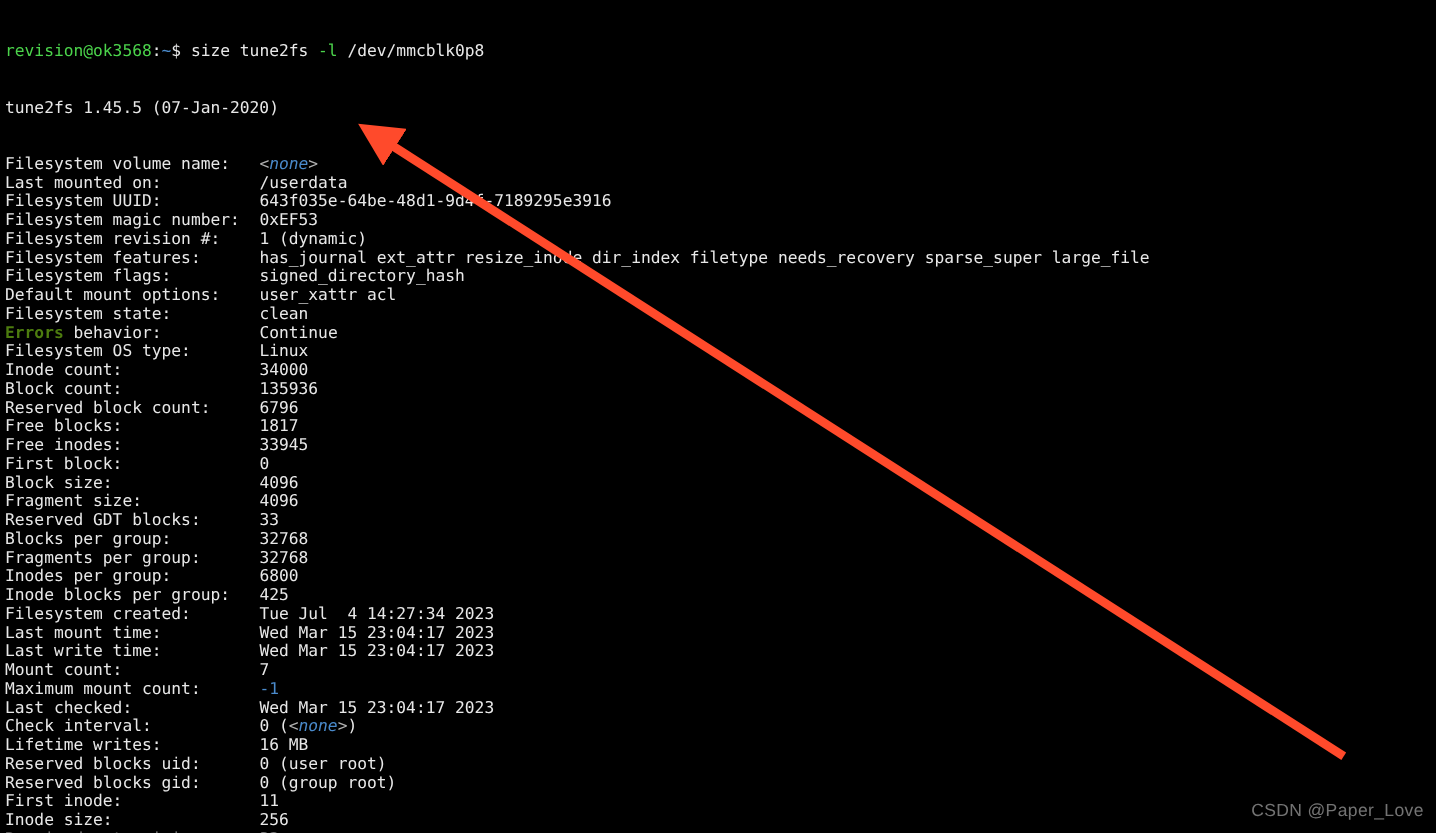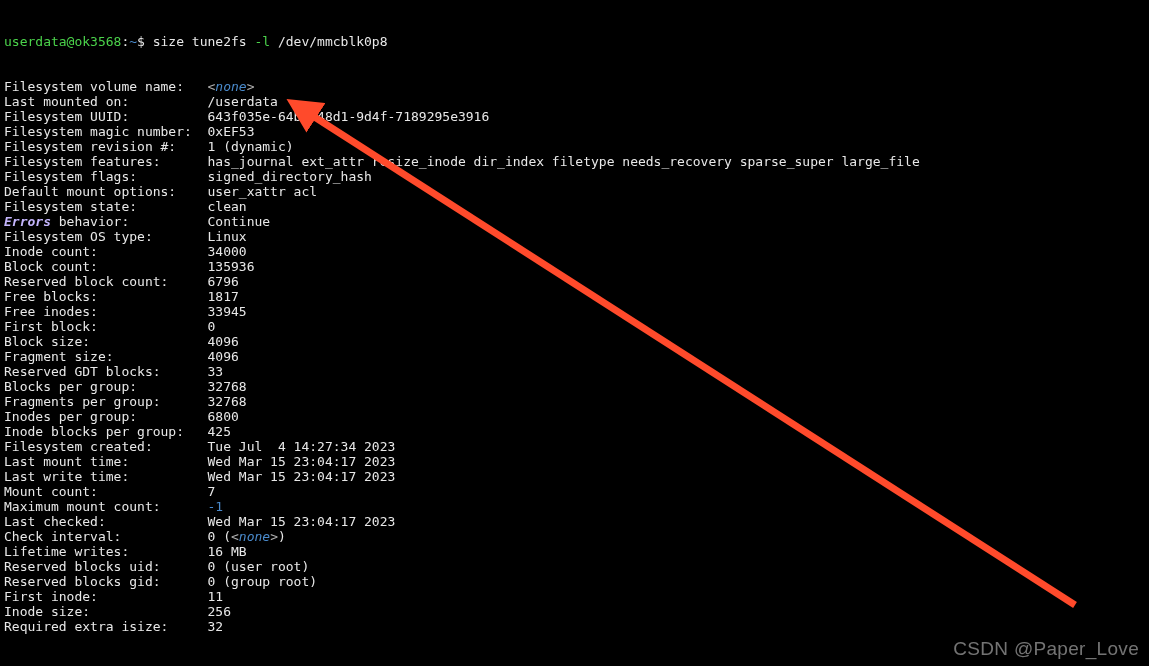--- a/index.html
+++ b/index.html
@@ -19,45 +19,46 @@
     padding: 4px 4px 0 4px;
     white-space: pre;
   }
   .line { display: block; }
   .user { color: #4bd34b; }            
   .path { color: #4a8acb; }            
   .cmd  { color: #e8e8e8; }
   .opt  { color: #4bd34b; }            
   .tag  { color: #b0b0b0; }            
   .none { color: #4a8acb; font-style: italic; }            
-  .err  { color: #c4b5fd; font-weight: bold; font-style: italic; }
+  .err  { color: #4d7c0f; font-weight: bold; }
   .neg  { color: #4a8acb; }
   .watermark {
     position: absolute;
     right: 10px;
     bottom: 10px;
     font-family: sans-serif;
-    font-size: 19px;
+    font-size: 14px;
     color: rgba(220,220,220,0.52);
     letter-spacing: 0.3px;
     pointer-events: none;
   }
   .arrow {
     position: absolute;
     top: 0; left: 0;
     width: 1149px;
     height: 666px;
     pointer-events: none;
   }
 </style>
 </head>
 <body>
 
 <div class="term">
-  <span class="line"><span class="user">userdata@ok3568</span><span class="cmd">:</span><span class="path">~</span><span class="cmd">$ </span><span class="cmd">size tune2fs </span><span class="opt">-l</span><span class="cmd"> /dev/mmcblk0p8</span></span>
+  <span class="line"><span class="user">revision@ok3568</span><span class="cmd">:</span><span class="path">~</span><span class="cmd">$ </span><span class="cmd">size tune2fs </span><span class="opt">-l</span><span class="cmd"> /dev/mmcblk0p8</span></span>
+  <span class="line">tune2fs 1.45.5 (07-Jan-2020)</span>
   <div id="rows-container"><span class="line"><span>Filesystem volume name:   </span><span class="tag">&lt;</span><span class="none">none</span><span class="tag">&gt;</span></span><span class="line"><span>Last mounted on:          </span><span>/userdata</span></span><span class="line"><span>Filesystem UUID:          </span><span>643f035e-64be-48d1-9d4f-7189295e3916</span></span><span class="line"><span>Filesystem magic number:  </span><span>0xEF53</span></span><span class="line"><span>Filesystem revision #:    </span><span>1 (dynamic)</span></span><span class="line"><span>Filesystem features:      </span><span>has_journal ext_attr resize_inode dir_index filetype needs_recovery sparse_super large_file</span></span><span class="line"><span>Filesystem flags:         </span><span>signed_directory_hash</span></span><span class="line"><span>Default mount options:    </span><span>user_xattr acl</span></span><span class="line"><span>Filesystem state:         </span><span>clean</span></span><span class="line"><span class="err">Errors</span><span> behavior:          </span><span>Continue</span></span><span class="line"><span>Filesystem OS type:       </span><span>Linux</span></span><span class="line"><span>Inode count:              </span><span>34000</span></span><span class="line"><span>Block count:              </span><span>135936</span></span><span class="line"><span>Reserved block count:     </span><span>6796</span></span><span class="line"><span>Free blocks:              </span><span>1817</span></span><span class="line"><span>Free inodes:              </span><span>33945</span></span><span class="line"><span>First block:              </span><span>0</span></span><span class="line"><span>Block size:               </span><span>4096</span></span><span class="line"><span>Fragment size:            </span><span>4096</span></span><span class="line"><span>Reserved GDT blocks:      </span><span>33</span></span><span class="line"><span>Blocks per group:         </span><span>32768</span></span><span class="line"><span>Fragments per group:      </span><span>32768</span></span><span class="line"><span>Inodes per group:         </span><span>6800</span></span><span class="line"><span>Inode blocks per group:   </span><span>425</span></span><span class="line"><span>Filesystem created:       </span><span>Tue Jul  4 14:27:34 2023</span></span><span class="line"><span>Last mount time:          </span><span>Wed Mar 15 23:04:17 2023</span></span><span class="line"><span>Last write time:          </span><span>Wed Mar 15 23:04:17 2023</span></span><span class="line"><span>Mount count:              </span><span>7</span></span><span class="line"><span>Maximum mount count:      </span><span class="neg">-1</span></span><span class="line"><span>Last checked:             </span><span>Wed Mar 15 23:04:17 2023</span></span><span class="line"><span>Check interval:           </span><span>0 (</span><span class="tag">&lt;</span><span class="none">none</span><span class="tag">&gt;</span><span>)</span></span><span class="line"><span>Lifetime writes:          </span><span>16 MB</span></span><span class="line"><span>Reserved blocks uid:      </span><span>0 (user root)</span></span><span class="line"><span>Reserved blocks gid:      </span><span>0 (group root)</span></span><span class="line"><span>First inode:              </span><span>11</span></span><span class="line"><span>Inode size:               </span><span>256</span></span><span class="line"><span>Required extra isize:     </span><span>32</span></span></div>
 </div>
 
 <svg class="arrow">
   <defs>
     <marker id="ah" viewBox="0 0 10 10" refX="1" refY="5" markerWidth="5" markerHeight="5" orient="auto-start-reverse">
       <path d="M 0 0 L 10 5 L 0 10 z" fill="#ff4a2b"></path>
     </marker>
   </defs>
   <line id="arrow-line" stroke="#ff4a2b" stroke-width="7" marker-start="url(#ah)" x1="313" y1="116" x2="1075" y2="605"></line>

